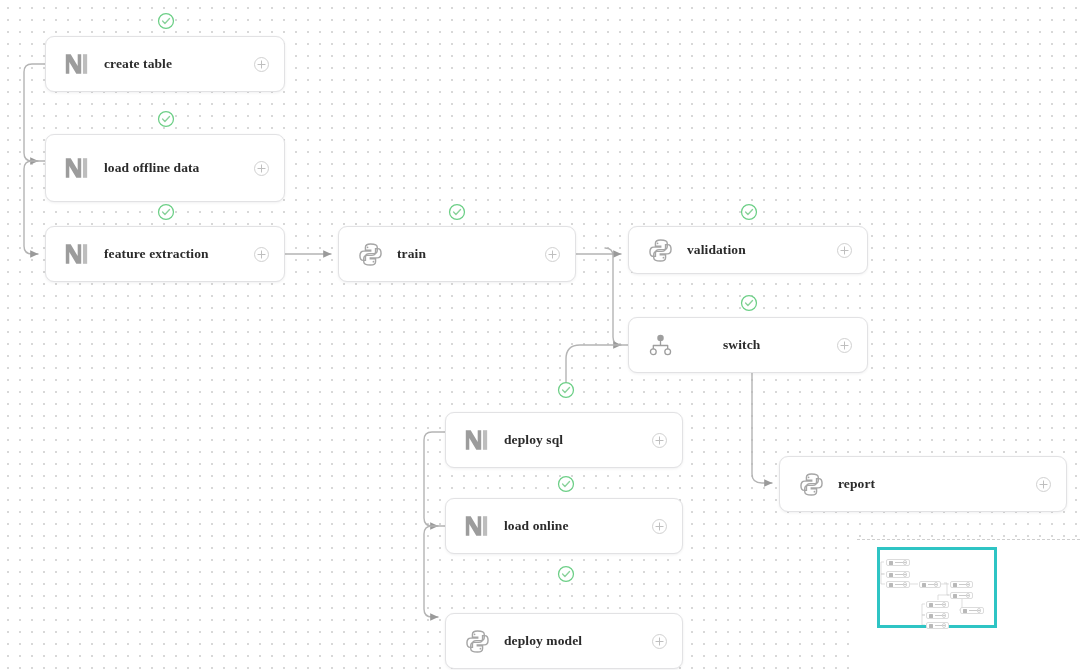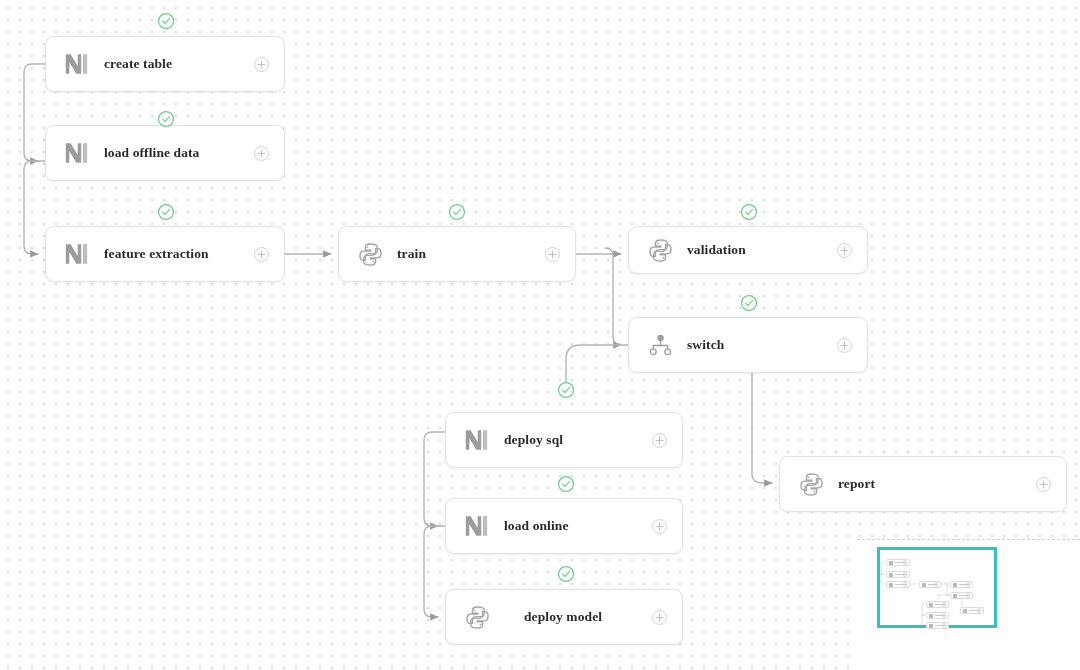--- a/index.html
+++ b/index.html
@@ -175,21 +175,21 @@
           </svg>
         </span>
         <span class="node-label">create table</span>
         <span class="node-add">
           <svg viewBox="0 0 20 20" width="17" height="17">
             <circle cx="10" cy="10" r="8.2" fill="none" stroke="#cfcfcf" stroke-width="1.15"></circle>
             <path d="M10 5.8 L10 14.2 M5.8 10 L14.2 10" stroke="#bdbdbd" stroke-width="1.15" stroke-linecap="round"></path>
           </svg>
         </span>
       </div>
-      <div class="node" style="left: 45px; top: 125px; width: 240px; height: 56px;">
+      <div class="node" style="left: 45px; top: 134px; width: 240px; height: 68px;">
         <span class="node-icon">
           <svg viewBox="0 0 40 40" width="28" height="28">
             <path d="M4 6 L11 6 L21 23 L21 6 L26 6 L26 34 L19 34 L9 17 L9 34 L4 34 Z" fill="#9c9c9c"></path>
             <path d="M28.5 6 L34.5 6 L34.5 34 L28.5 34 Z" fill="#bdbdbd"></path>
           </svg>
         </span>
         <span class="node-label">load offline data</span>
         <span class="node-add">
           <svg viewBox="0 0 20 20" width="17" height="17">
             <circle cx="10" cy="10" r="8.2" fill="none" stroke="#cfcfcf" stroke-width="1.15"></circle>
@@ -243,21 +243,21 @@
           </svg>
         </span>
         <span class="node-label">validation</span>
         <span class="node-add">
           <svg viewBox="0 0 20 20" width="17" height="17">
             <circle cx="10" cy="10" r="8.2" fill="none" stroke="#cfcfcf" stroke-width="1.15"></circle>
             <path d="M10 5.8 L10 14.2 M5.8 10 L14.2 10" stroke="#bdbdbd" stroke-width="1.15" stroke-linecap="round"></path>
           </svg>
         </span>
       </div>
-      <div class="node" style="left: 628px; top: 317px; width: 240px; height: 56px;">
+      <div class="node" style="left: 628px; top: 317px; width: 240px; height: 56px; gap: 36px;">
         <span class="node-icon">
           <svg viewBox="0 0 40 40" width="25" height="25">
             <circle cx="20" cy="8" r="5.2" fill="#9e9e9e"></circle>
             <path d="M20 13.5 L20 20 M8.5 20 L31.5 20 M8.5 20 L8.5 25 M31.5 20 L31.5 25" stroke="#9e9e9e" stroke-width="2.1" fill="none" stroke-linecap="round"></path>
             <circle cx="8.5" cy="30" r="4.6" fill="none" stroke="#9e9e9e" stroke-width="2.1"></circle>
             <circle cx="31.5" cy="30" r="4.6" fill="none" stroke="#9e9e9e" stroke-width="2.1"></circle>
           </svg>
         </span>
         <span class="node-label">switch</span>
         <span class="node-add">
@@ -290,21 +290,21 @@
           </svg>
         </span>
         <span class="node-label">load online</span>
         <span class="node-add">
           <svg viewBox="0 0 20 20" width="17" height="17">
             <circle cx="10" cy="10" r="8.2" fill="none" stroke="#cfcfcf" stroke-width="1.15"></circle>
             <path d="M10 5.8 L10 14.2 M5.8 10 L14.2 10" stroke="#bdbdbd" stroke-width="1.15" stroke-linecap="round"></path>
           </svg>
         </span>
       </div>
-      <div class="node" style="left: 445px; top: 589px; width: 238px; height: 56px; gap: 20px;">
+      <div class="node" style="left: 445px; top: 613px; width: 238px; height: 56px;">
         <span class="node-icon">
           <svg viewBox="0 0 64 64" width="27" height="27">
             <g fill="none" stroke="#a6a6a6" stroke-width="3.4">
               <path d="M32 7c-8 0-12 3-12 8v7h12.5v2H16c-5 0-9 3-9 11s3.5 11 8 11h5v-8c0-5 4-8 9-8h11c4.5 0 8-3.5 8-8V15c0-5-4-8-16-8z"></path>
               <path d="M32 57c8 0 12-3 12-8v-7H31.5v-2H48c5 0 9-3 9-11s-3.5-11-8-11h-5v8c0 5-4 8-9 8H24c-4.5 0-8 3.5-8 8v7c0 5 4 8 16 8z"></path>
             </g>
             <circle cx="25" cy="15" r="2.1" fill="#a6a6a6"></circle>
             <circle cx="39" cy="49" r="2.1" fill="#a6a6a6"></circle>
           </svg>
         </span>

